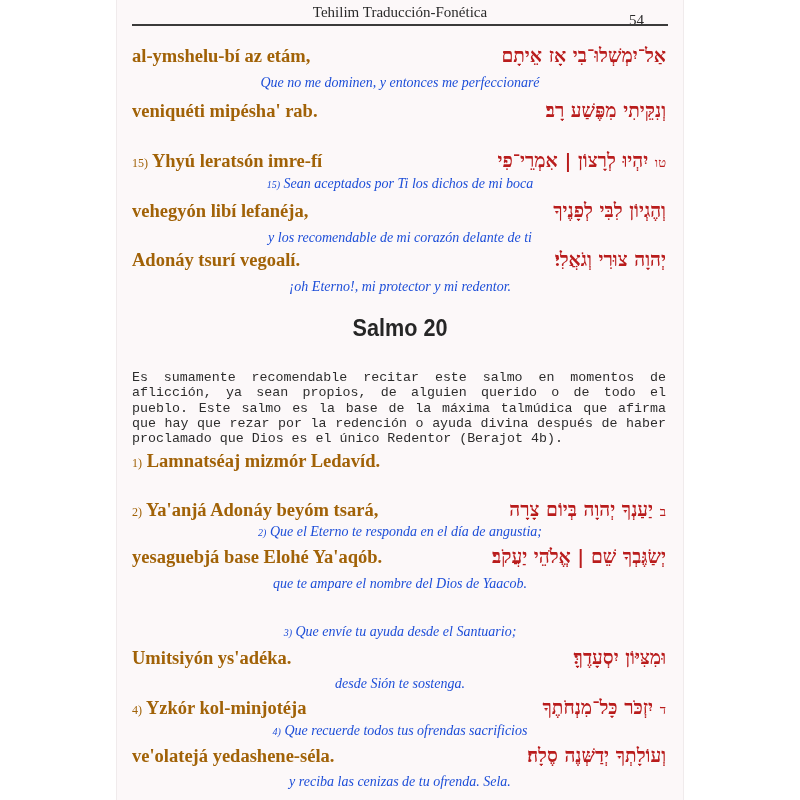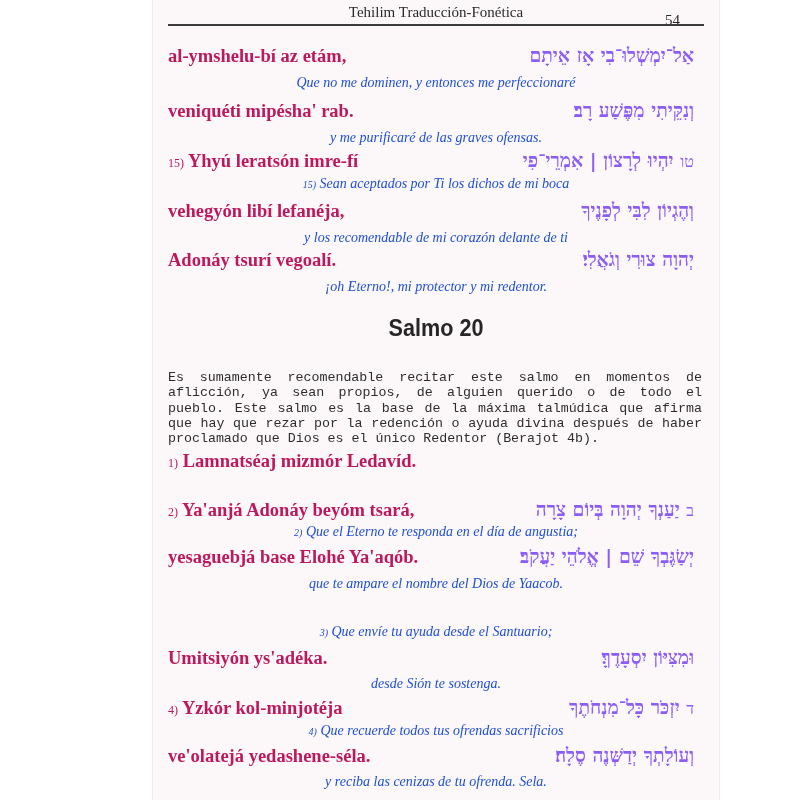--- a/index.html
+++ b/index.html
@@ -11,21 +11,20 @@
       overflow: hidden;
     }
     .page {
       position: absolute;
       left: 116px;
       top: 0;
       width: 568px;
       height: 800px;
       background: #fcf8f9;
       box-shadow: inset 1px 0 0 #f0ebec, inset -1px 0 0 #f0ebec;
-      margin-left: 36px;
     }
     .running-header {
       position: absolute;
       left: 16px;
       right: 16px;
       top: 2px;
       height: 22px;
       font-family: "Liberation Serif", serif;
       font-size: 15px;
       color: #2a2a2a;
@@ -56,40 +55,40 @@
       right: 18px;
       height: 24px;
     }
     .translit {
       position: absolute;
       left: 0;
       top: 0;
       font-family: "Liberation Serif", serif;
       font-weight: bold;
       font-size: 18.5px;
-      color: #be185d;
+      color: #a16207;
       white-space: nowrap;
     }
     .translit .num {
       font-size: 12px;
       font-weight: normal;
     }
     .hebrew {
       position: absolute;
-      right: 8px;
+      right: 0;
       top: -2px;
       font-family: "DejaVu Serif", serif;
       font-weight: bold;
       font-size: 19px;
-      color: #8b5cf6;
+      color: #b91c1c;
       direction: rtl;
       white-space: nowrap;
     }
     .hebrew .hnum {
-      font-size: 16px;
+      font-size: 13px;
       font-weight: normal;
     }
     .translation {
       position: absolute;
       left: 0;
       right: 0;
       height: 18px;
       text-align: center;
       font-family: "Liberation Serif", serif;
       font-style: italic;
@@ -138,21 +137,20 @@
   <div class="row" style="top:46px">
     <span class="translit">al-ymshelu-bí az etám,</span>
     <span class="hebrew">אַל־יִמְשְׁלוּ־בִי אָז אֵיתָם</span>
   </div>
   <div class="translation" style="top:75px">Que no me dominen, y entonces me perfeccionaré</div>
 
   <div class="row" style="top:101px">
     <span class="translit">veniquéti mipésha' rab.</span>
     <span class="hebrew">וְנִקֵּיתִי מִפֶּשַׁע רָב׃</span>
   </div>
-  <div class="translation" style="top:130px">y me purificaré de las graves ofensas.</div>
 
   <div class="row" style="top:151px">
     <span class="translit"><span class="num">15)</span> <span>Yhyú leratsón imre-fí</span></span>
     <span class="hebrew"><span class="hnum">טו</span> <span>יִהְיוּ לְרָצוֹן | אִמְרֵי־פִי</span></span>
   </div>
   <div class="translation" style="top:176px"><span class="num">15)</span> <span>Sean aceptados por Ti los dichos de mi boca</span></div>
 
   <div class="row" style="top:201px">
     <span class="translit">vehegyón libí lefanéja,</span>
     <span class="hebrew">וְהֶגְיוֹן לִבִּי לְפָנֶיךָ</span>

